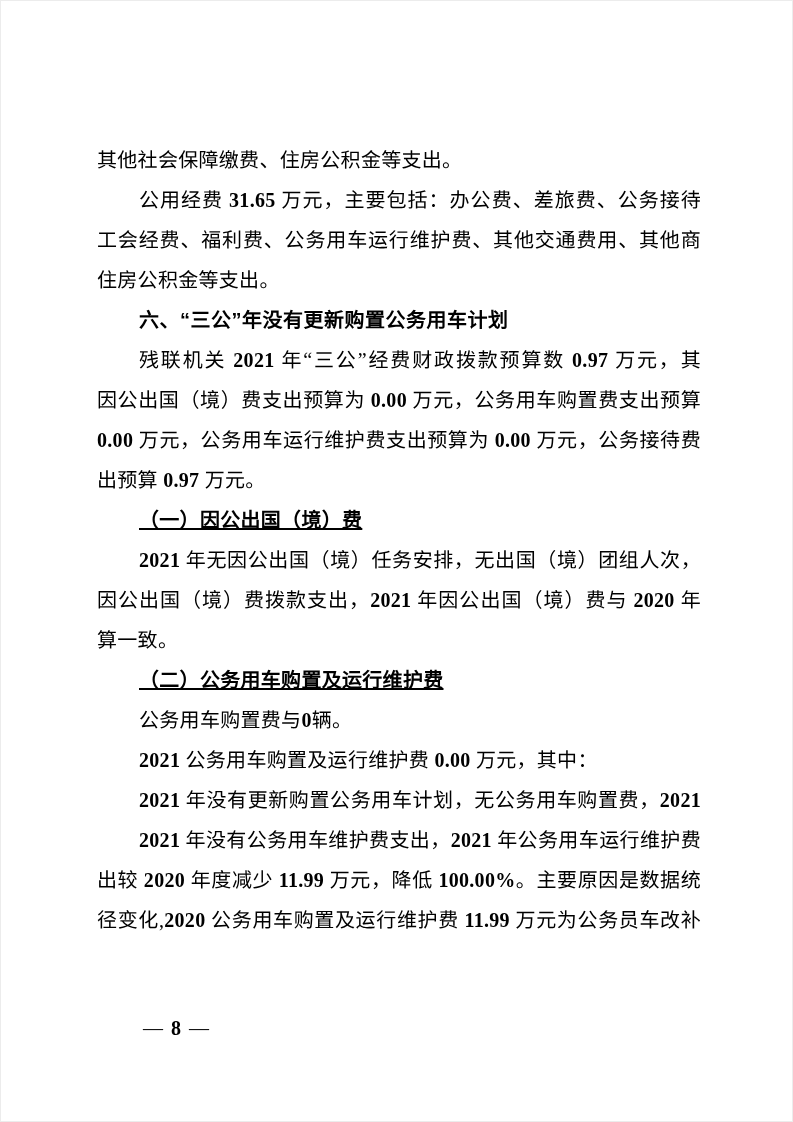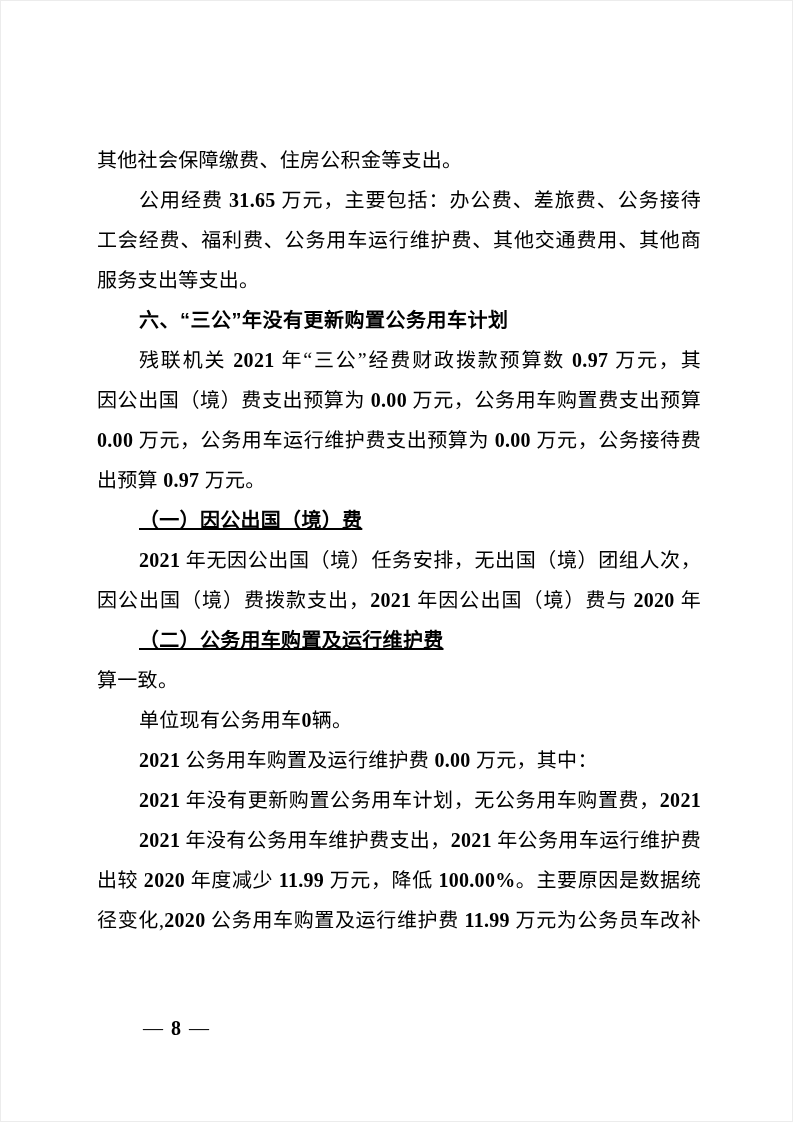--- a/index.html
+++ b/index.html
@@ -65,32 +65,32 @@
   }
 </style>
 </head>
 <body>
 
 <div class="page">
   <div class="content">
       <div class="line"><span>其他社会保障缴费、住房公积金等支出。</span></div>
       <div class="line indent j"><span>公用经费 </span><span class="seg-b">31.65</span><span> 万元，主要包括：办公费、差旅费、公务接待费、</span></div>
       <div class="line j"><span>工会经费、福利费、公务用车运行维护费、其他交通费用、其他商品</span></div>
-      <div class="line"><span>服务支出等支出。</span></div>
+      <div class="line"><span>住房公积金等支出。</span></div>
       <div class="line indent heading"><span class="seg-b">六、“三公”年没有更新购置公务用车计划</span></div>
       <div class="line indent j"><span>残联机关 </span><span class="seg-b">2021</span><span> 年“三公”经费财政拨款预算数 </span><span class="seg-b">0.97</span><span> 万元，其中：</span></div>
       <div class="line j"><span>因公出国（境）费支出预算为 </span><span class="seg-b">0.00</span><span> 万元，公务用车购置费支出预算为</span></div>
       <div class="line j"><span class="seg-b">0.00</span><span> 万元，公务用车运行维护费支出预算为 </span><span class="seg-b">0.00</span><span> 万元，公务接待费支</span></div>
       <div class="line"><span>出预算 </span><span class="seg-b">0.97</span><span> 万元。</span></div>
       <div class="line indent sub"><span class="seg-b">（一）因公出国（境）费</span></div>
       <div class="line indent j"><span class="seg-b">2021</span><span> 年无因公出国（境）任务安排，无出国（境）团组人次，无</span></div>
       <div class="line j"><span>因公出国（境）费拨款支出，</span><span class="seg-b">2021</span><span> 年因公出国（境）费与 </span><span class="seg-b">2020</span><span> 年度预</span></div>
+      <div class="line"><span>算一致。</span></div>
       <div class="line indent sub"><span class="seg-b">（二）公务用车购置及运行维护费</span></div>
-      <div class="line"><span>算一致。</span></div>
-      <div class="line indent"><span>单位现有公务用车</span><span class="seg-b">0</span><span>辆。</span></div>
+      <div class="line indent"><span>公务用车购置费与</span><span class="seg-b">0</span><span>辆。</span></div>
       <div class="line indent"><span class="seg-b">2021</span><span> 公务用车购置及运行维护费 </span><span class="seg-b">0.00</span><span> 万元，其中：</span></div>
       <div class="line indent j"><span class="seg-b">2021</span><span> 年没有更新购置公务用车计划，无公务用车购置费，</span><span class="seg-b">2021</span></div>
       <div class="line indent j"><span class="seg-b">2021</span><span> 年没有公务用车维护费支出，</span><span class="seg-b">2021</span><span> 年公务用车运行维护费支</span></div>
       <div class="line j"><span>出较 </span><span class="seg-b">2020</span><span> 年度减少 </span><span class="seg-b">11.99</span><span> 万元，降低 </span><span class="seg-b">100.00%</span><span>。主要原因是数据统计口</span></div>
       <div class="line j"><span>径变化,</span><span class="seg-b">2020</span><span> 公务用车购置及运行维护费 </span><span class="seg-b">11.99</span><span> 万元为公务员车改补贴。</span></div>
     </div>
   <div class="footer">
     <span>—</span><span class="num">8</span><span>—</span>
   </div>
 </div>

